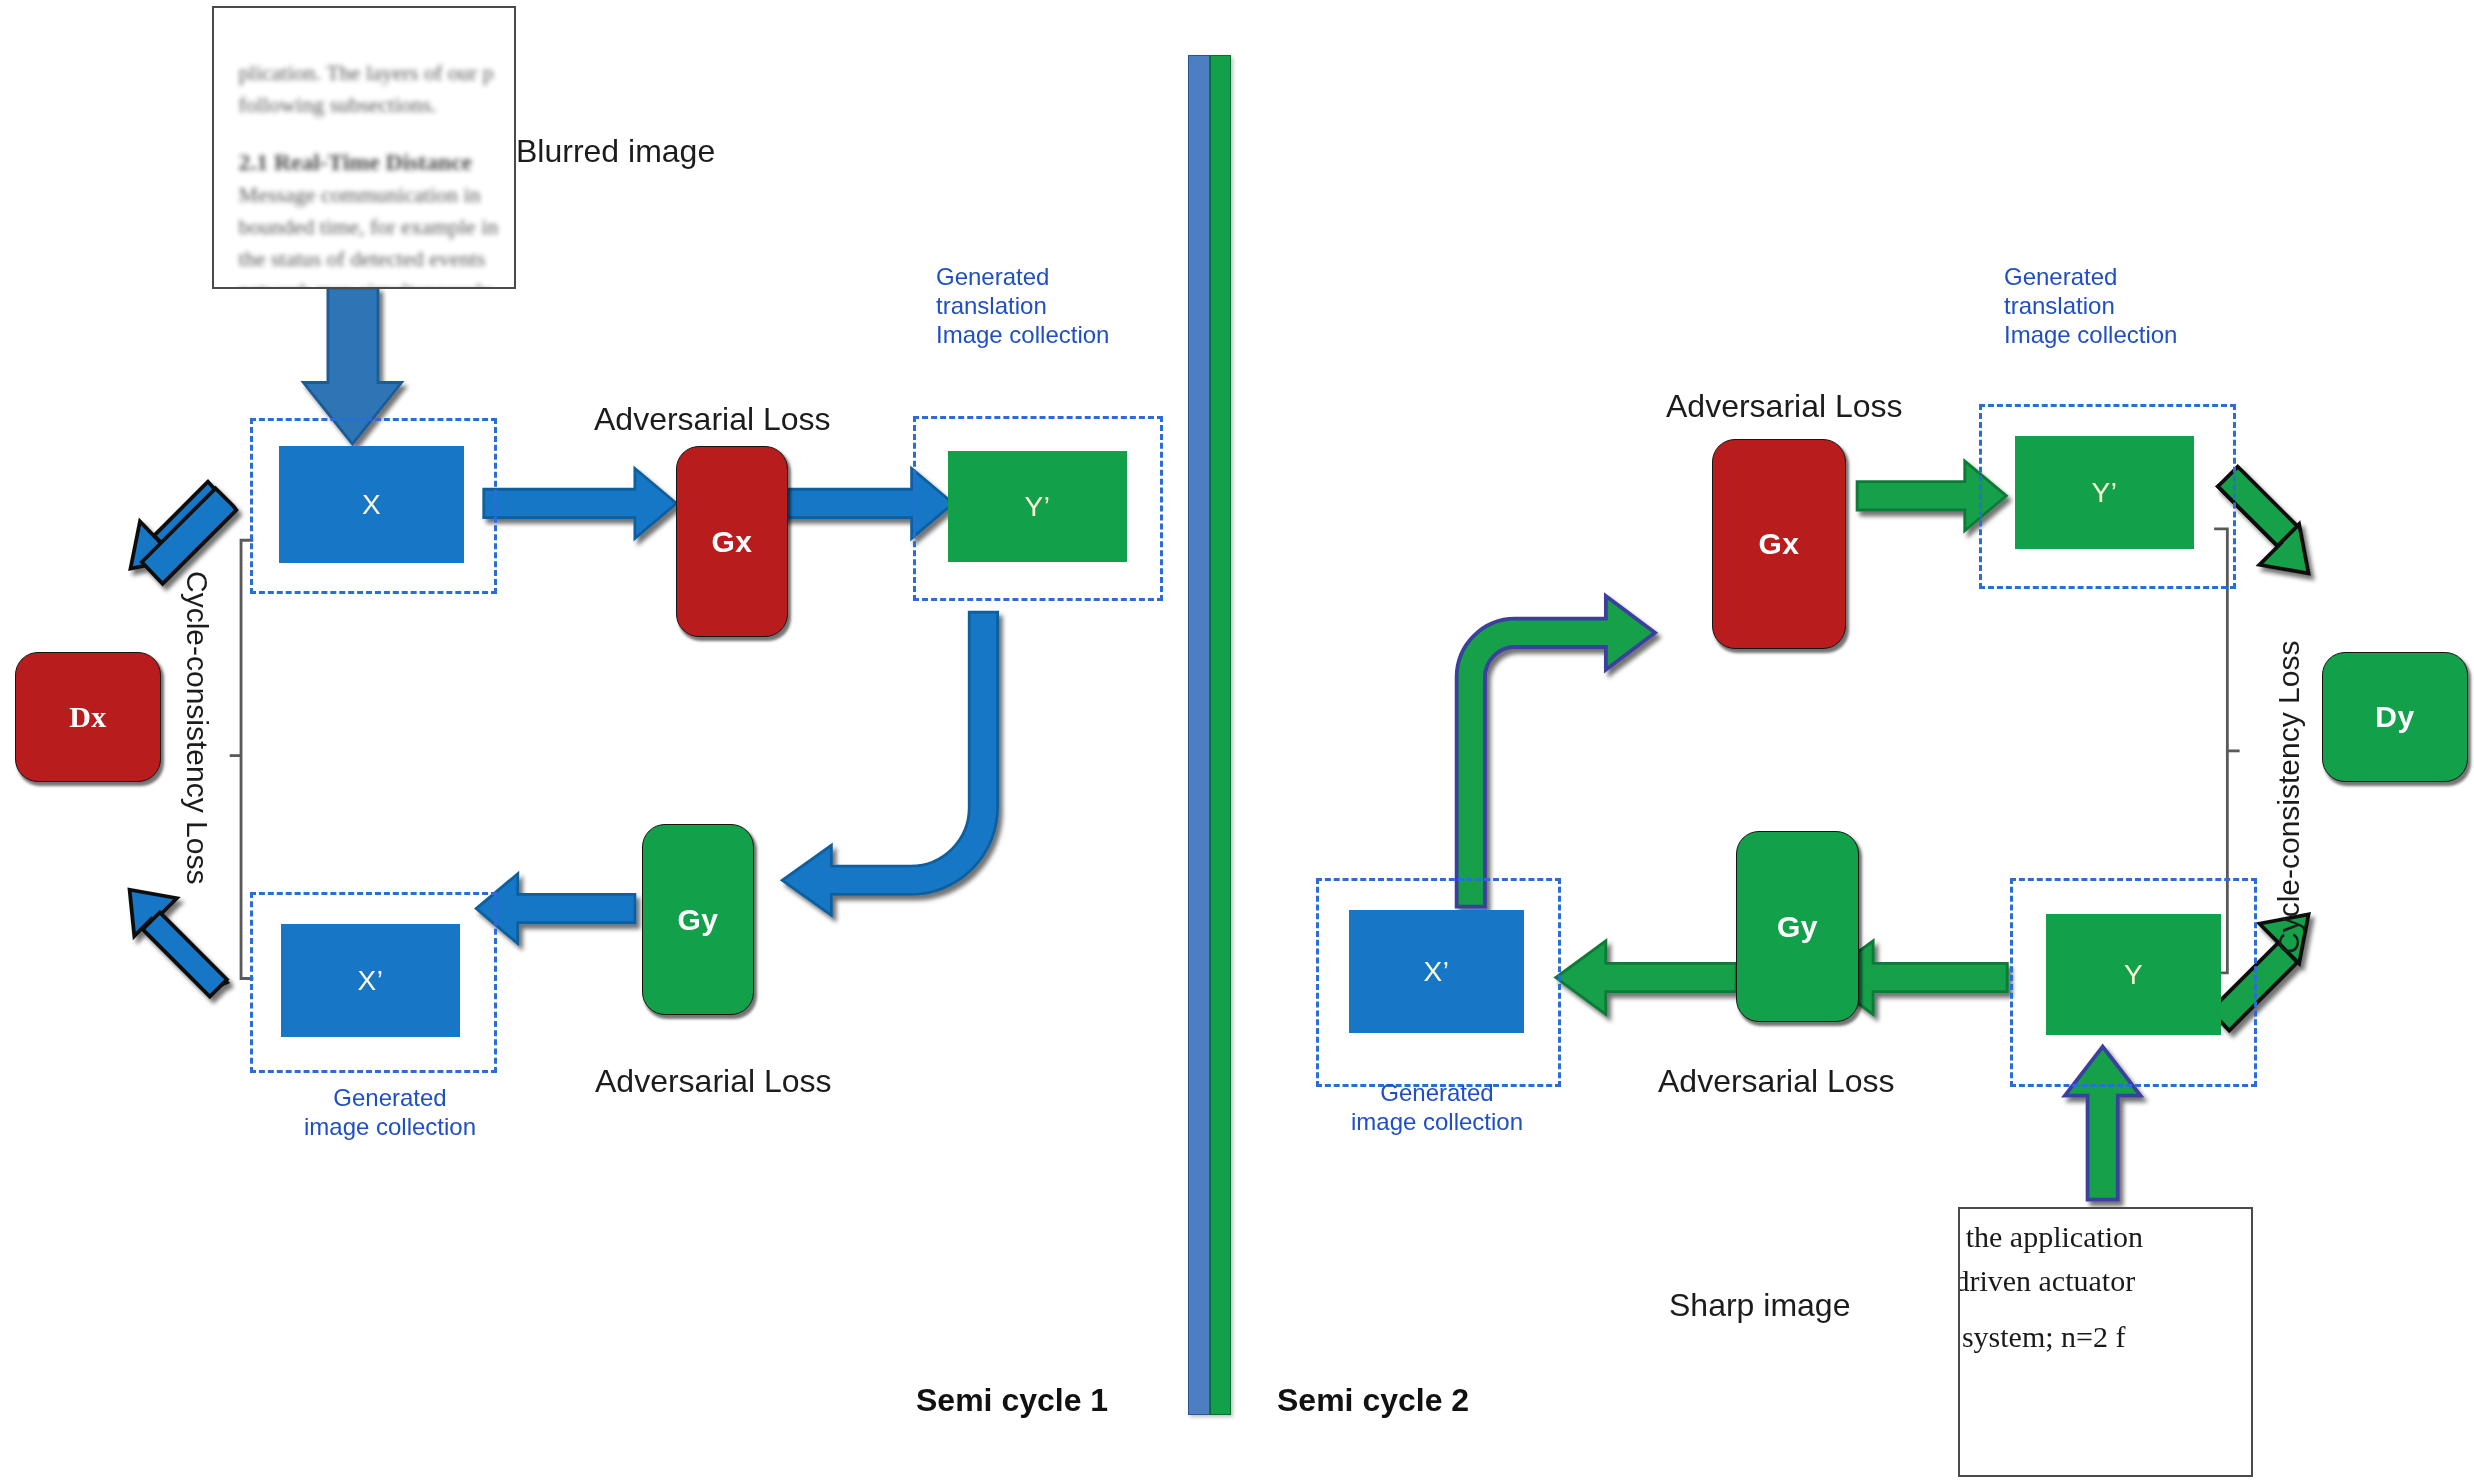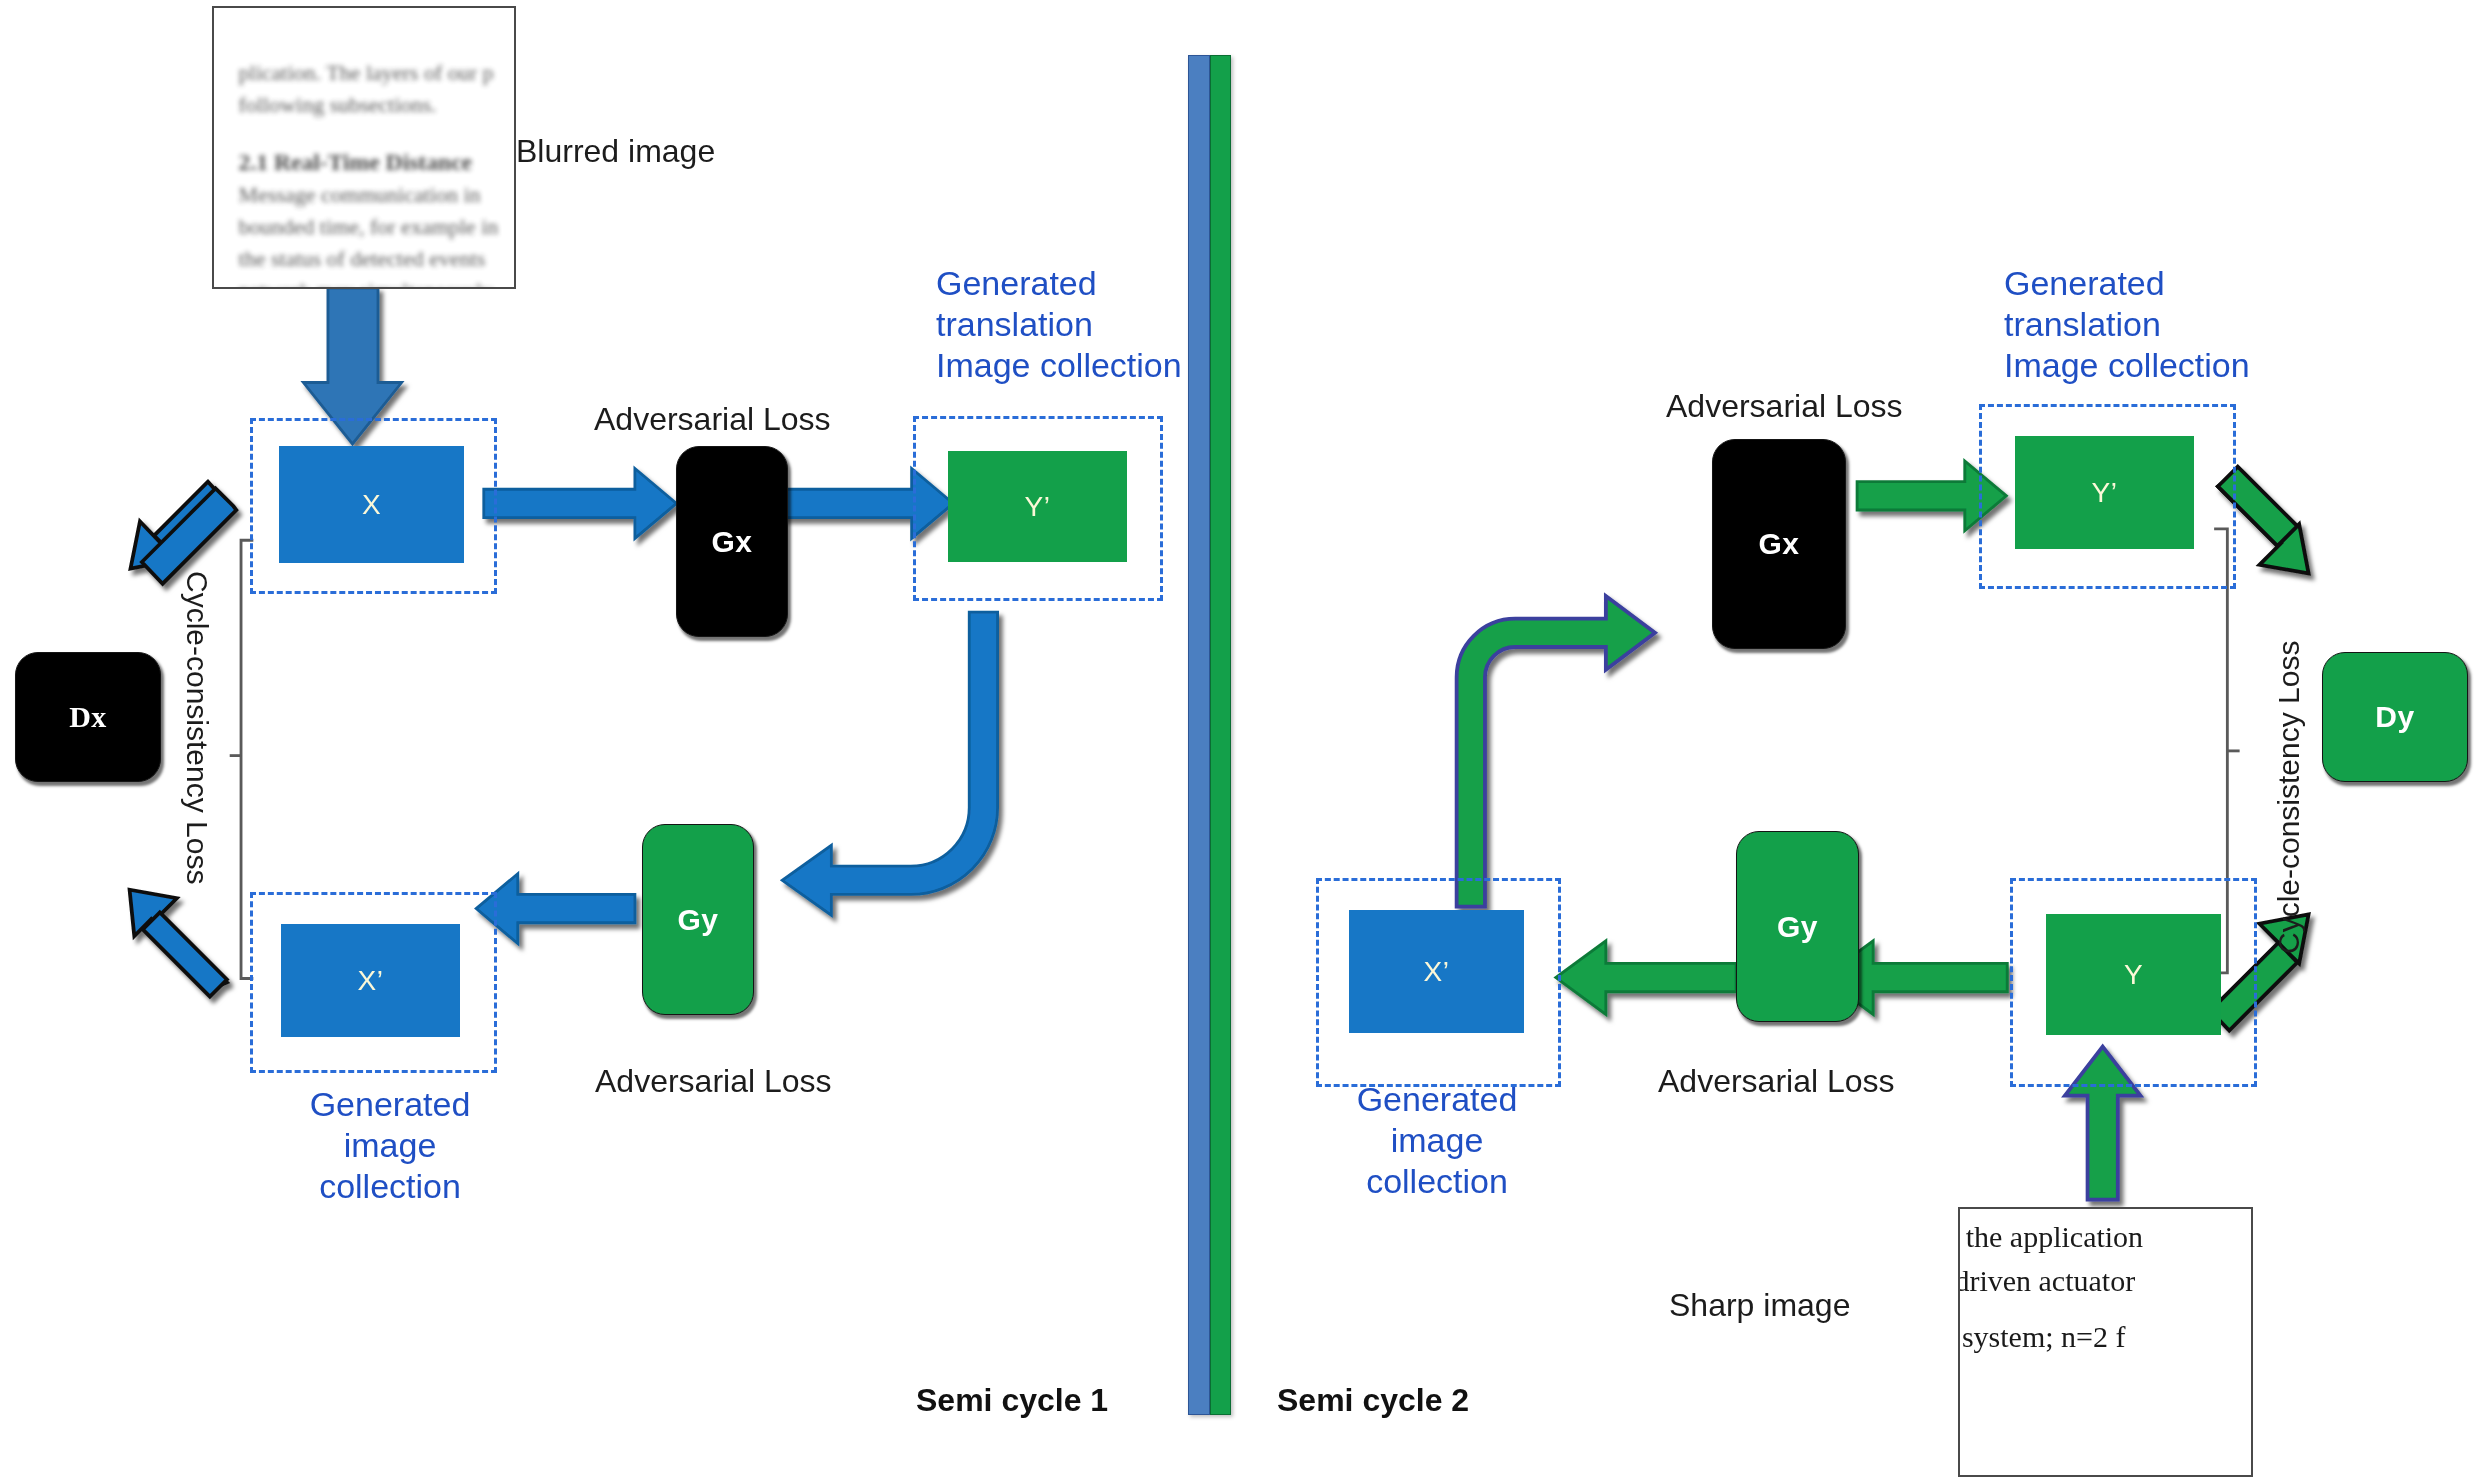--- a/index.html
+++ b/index.html
@@ -3,39 +3,39 @@
 <meta charset="utf-8">
 <style>
   html,body{margin:0;padding:0;background:#ffffff;}
   body{width:2475px;height:1481px;position:relative;overflow:hidden;
        font-family:"Liberation Sans",sans-serif;}
   #stage{position:absolute;left:0;top:0;width:2475px;height:1481px;background:#fff;}
 
   
   .lbl{position:absolute;white-space:pre-line;line-height:1.20;}
   .lbl-black{color:#1c1c1c;font-size:32px;}
-  .lbl-blue{color:#1F4FC4;font-size:34px;}
+  .lbl-blue{color:#1F4FC4;font-size:24px;}
   .lbl-bold{color:#111;font-size:32px;font-weight:bold;}
   .rot-cw{transform-origin:0 0;transform:rotate(90deg);}
   .rot-ccw{transform-origin:0 0;transform:rotate(-90deg);}
   .vlabel{font-size:30px;color:#1c1c1c;white-space:nowrap;}
 
   
   .blk{position:absolute;}
   .blk-blue{background:#1777C6;}
   .blk-green{background:#13A04A;}
   .blk-label{position:absolute;left:0;top:0;width:100%;height:100%;
              display:flex;align-items:center;justify-content:center;
              font-size:28px;color:#FBF8D8;letter-spacing:0.5px;}
 
   
   .pill{position:absolute;border-radius:23px;
         box-shadow:2.8px 3.8px 2.8px rgba(0,0,0,.55);
         border:1.9px solid #151515;}
-  .pill-blue{background:#000000;}
+  .pill-blue{background:#b91c1c;}
   .pill-green{background:#13A04A;}
   .pill .blk-label{font-weight:bold;font-size:30px;color:#ffffff;}
 
   
   .dashbox{position:absolute;border:3.8px dashed #2A6DD8;}
 
   
   .photo{position:absolute;background:#ffffff;border:2.8px solid #4a4a4a;overflow:hidden;}
   .blurline{filter:blur(2.5px);opacity:.78;}
   .sharpimg{font-family:"Liberation Serif",serif;color:#1a1a1a;

